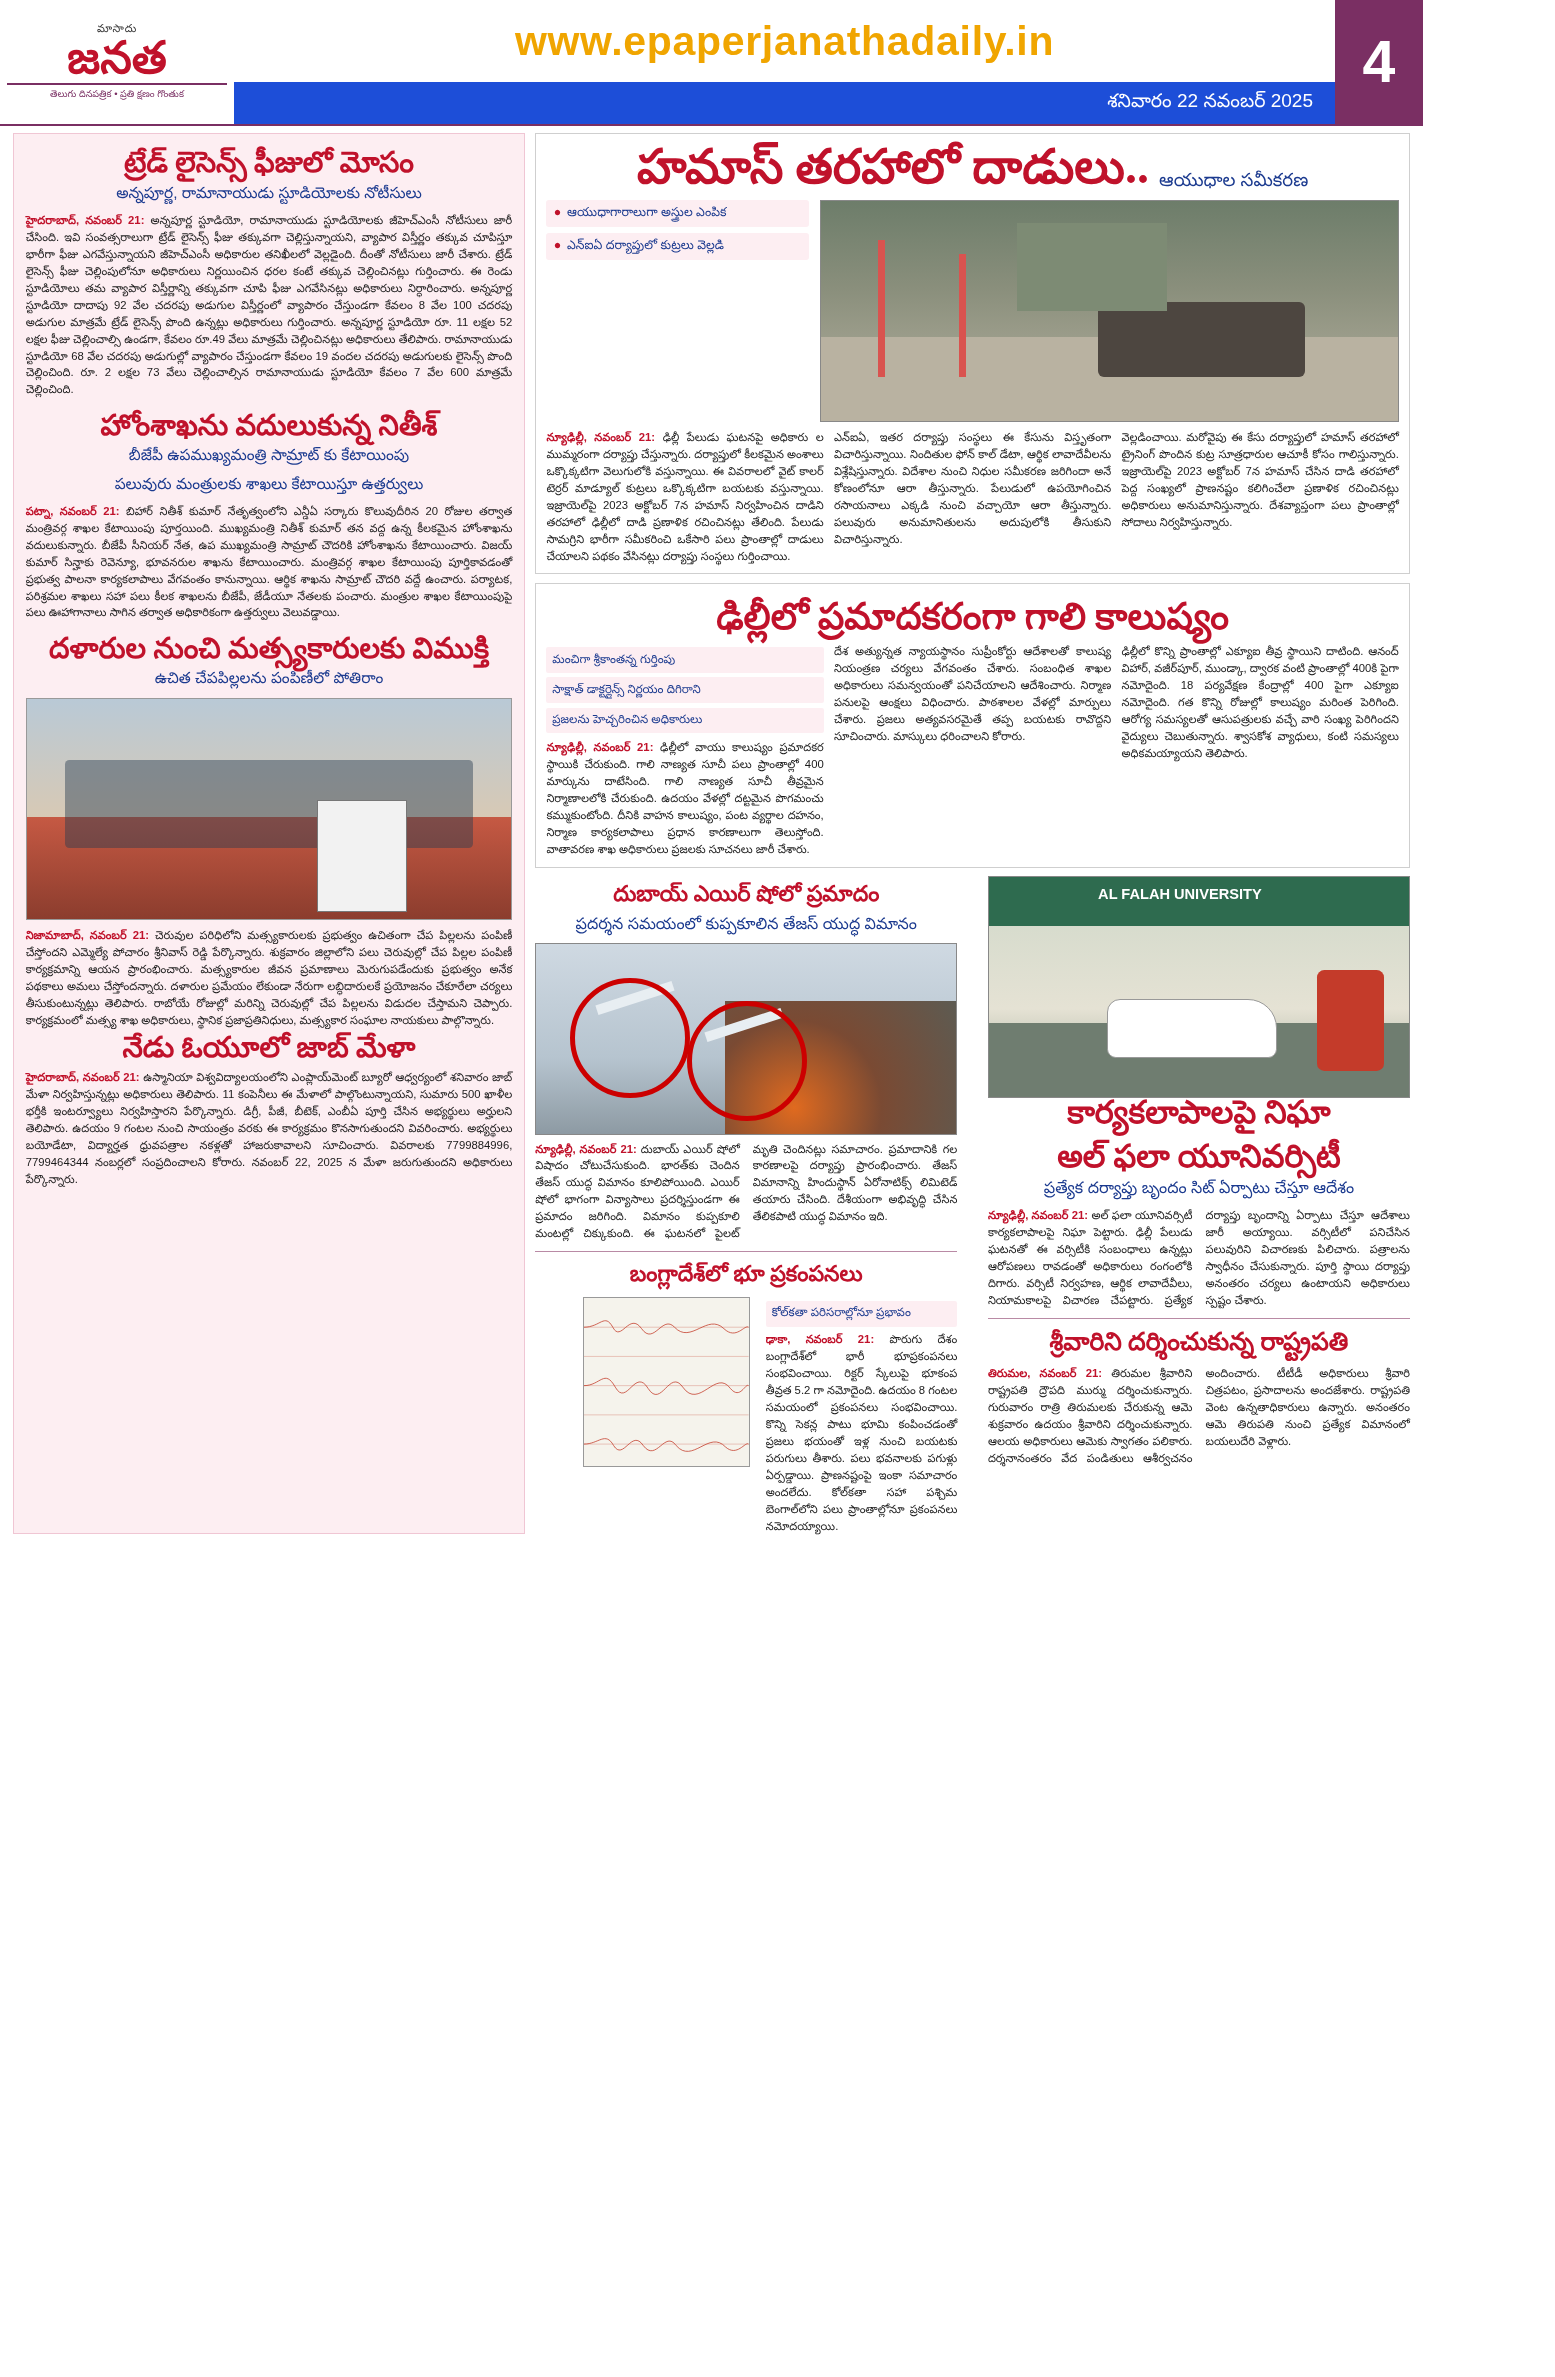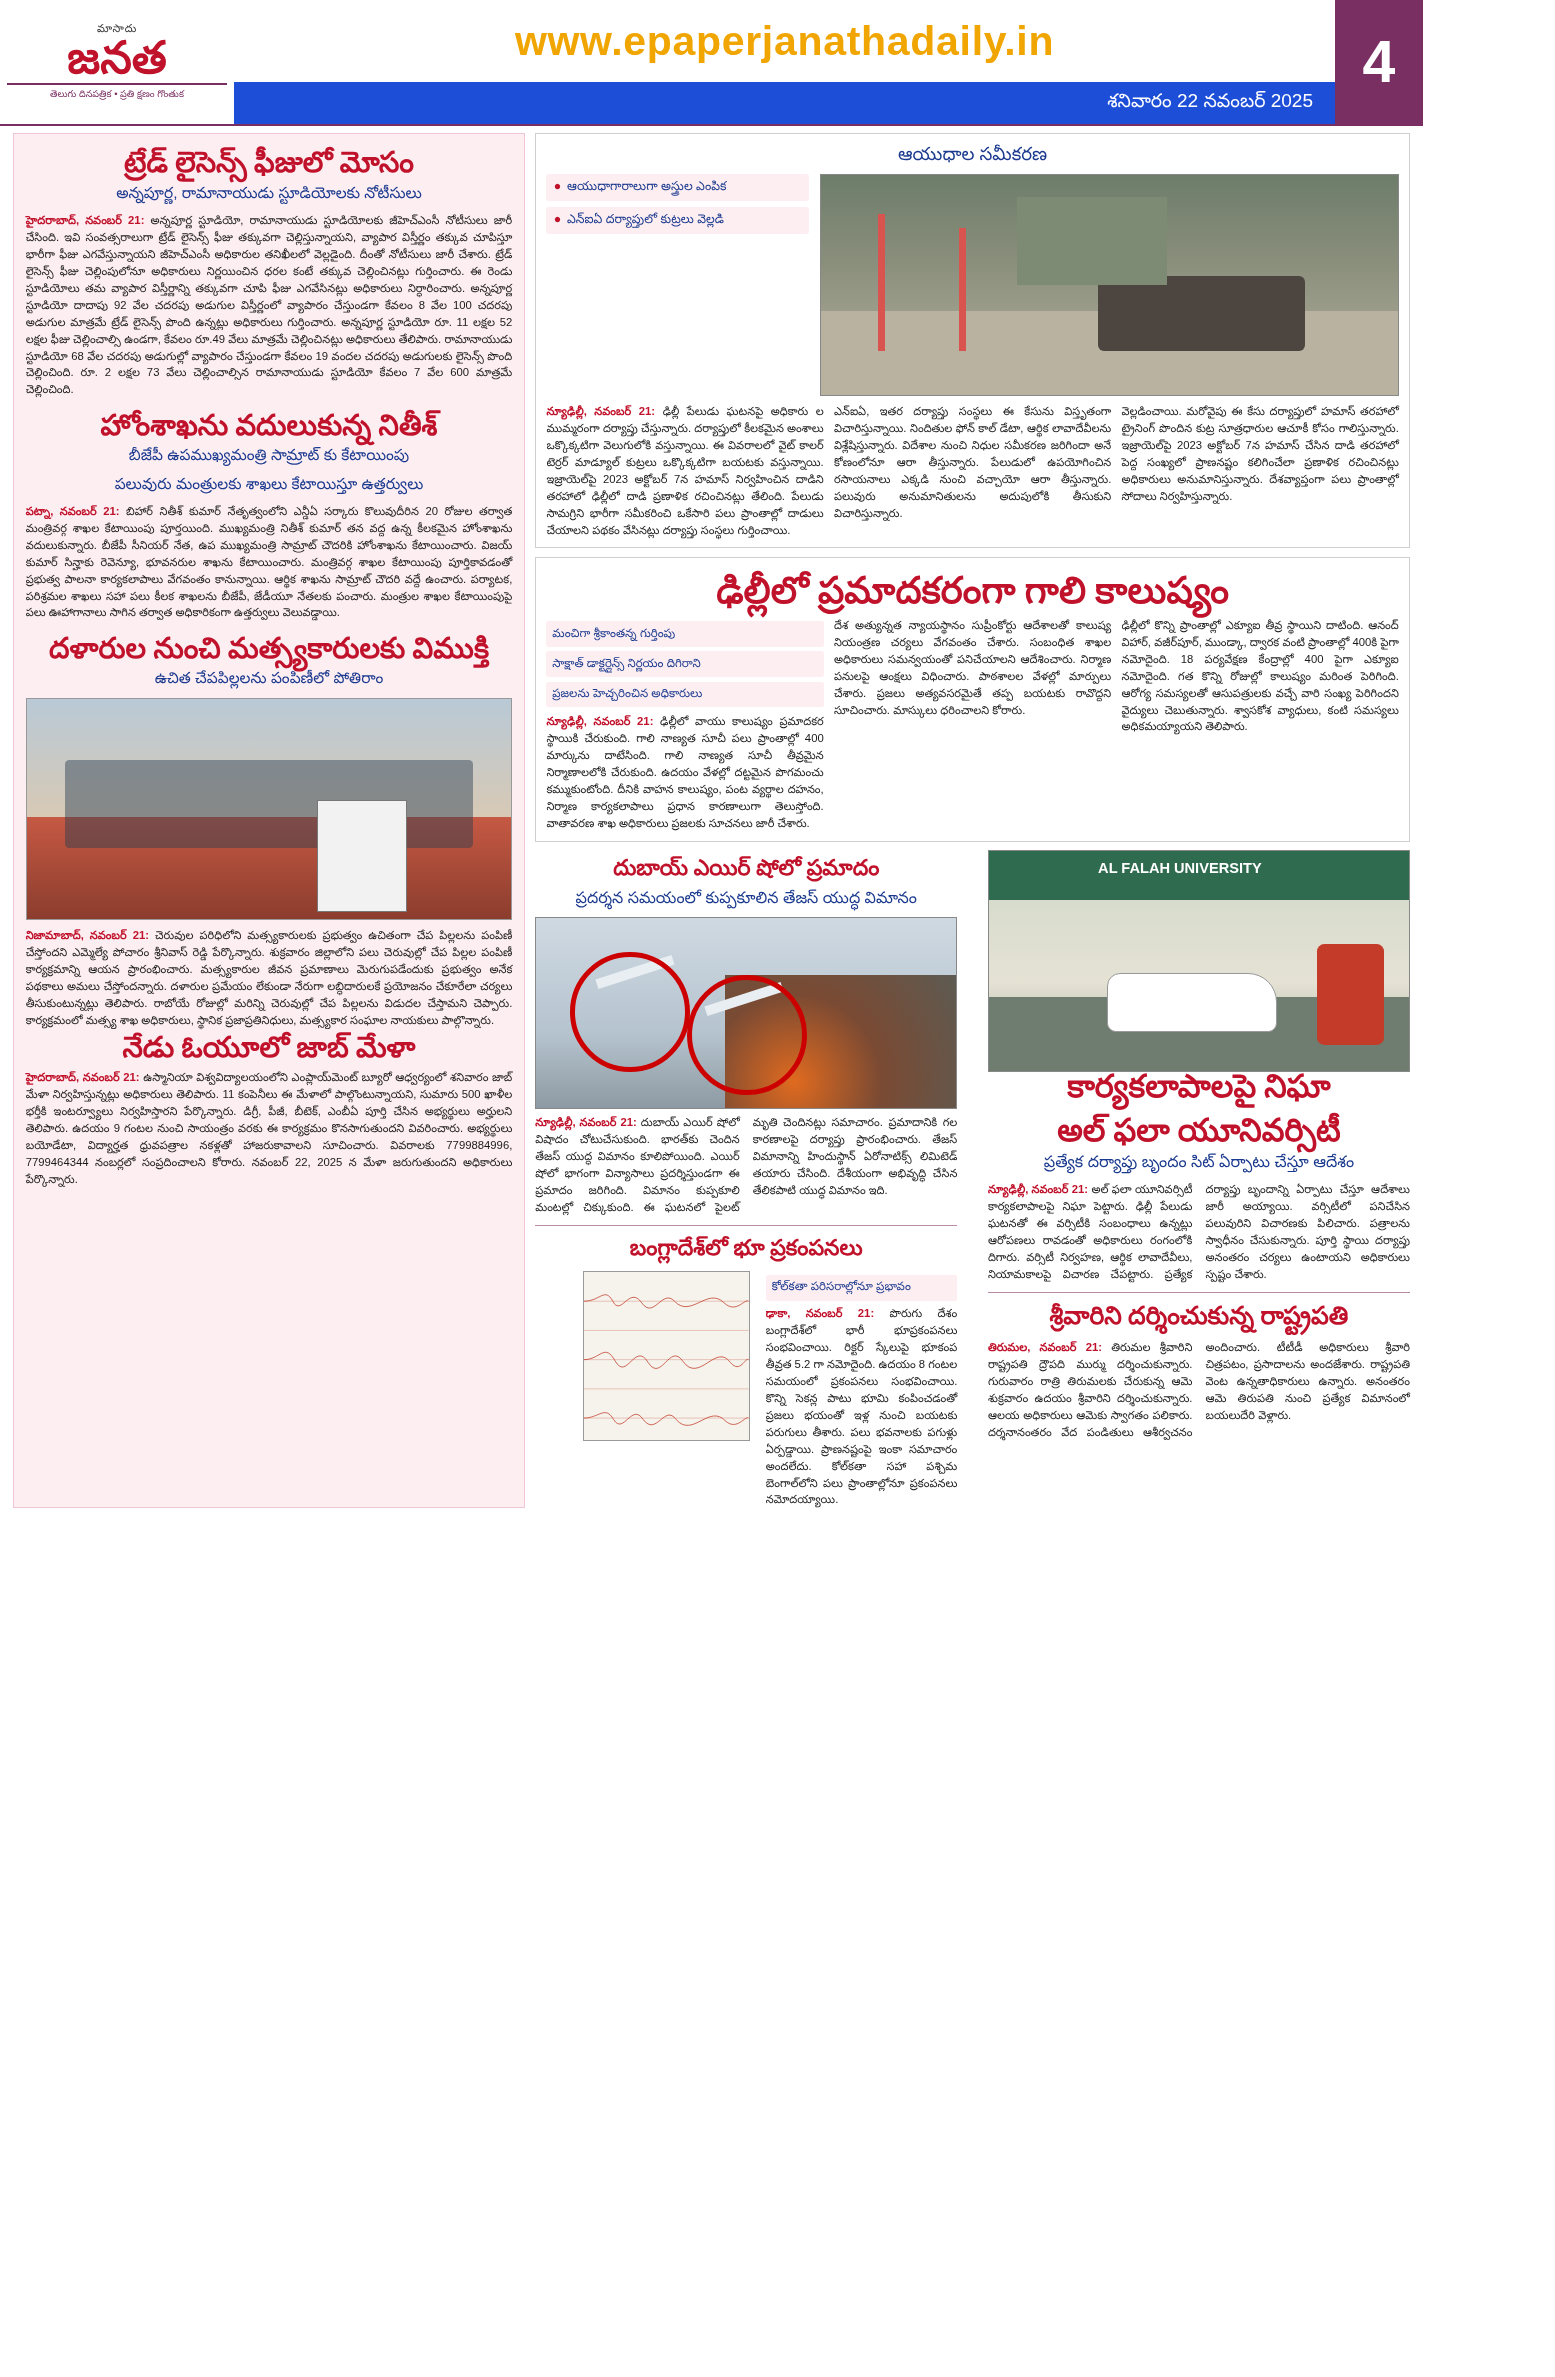--- a/index.html
+++ b/index.html
@@ -132,20 +132,21 @@
           <span class="lead">హైదరాబాద్, నవంబర్ 21:</span>
           <span>ఉస్మానియా విశ్వవిద్యాలయంలోని ఎంప్లాయ్‌మెంట్ బ్యూరో ఆధ్వర్యంలో శనివారం జాబ్ మేళా నిర్వహిస్తున్నట్లు అధికారులు తెలిపారు. 11 కంపెనీలు ఈ మేళాలో పాల్గొంటున్నాయని, సుమారు 500 ఖాళీల భర్తీకి ఇంటర్వ్యూలు నిర్వహిస్తారని పేర్కొన్నారు. డిగ్రీ, పీజీ, బీటెక్, ఎంబీఏ పూర్తి చేసిన అభ్యర్థులు అర్హులని తెలిపారు. ఉదయం 9 గంటల నుంచి సాయంత్రం వరకు ఈ కార్యక్రమం కొనసాగుతుందని వివరించారు. అభ్యర్థులు బయోడేటా, విద్యార్హత ధ్రువపత్రాల నకళ్లతో హాజరుకావాలని సూచించారు. వివరాలకు 7799884996, 7799464344 నంబర్లలో సంప్రదించాలని కోరారు. నవంబర్ 22, 2025 న మేళా జరుగుతుందని అధికారులు పేర్కొన్నారు.</span>
         </div>
       </div>
     </div>
 
     <div class="col-mid">
 
       <div class="top-story">
         <div class="ts-headline">
+          <div class="main">హమాస్ తరహాలో దాడులు..</div>
           <div class="side">ఆయుధాల సమీకరణ</div>
         </div>
 
         <div class="ts-body">
           <div class="bullets">
             <div class="bullet">
               <span class="dot">●</span>
               <span>ఆయుధాగారాలుగా అస్త్రుల ఎంపిక</span>
             </div>
             <div class="bullet">

